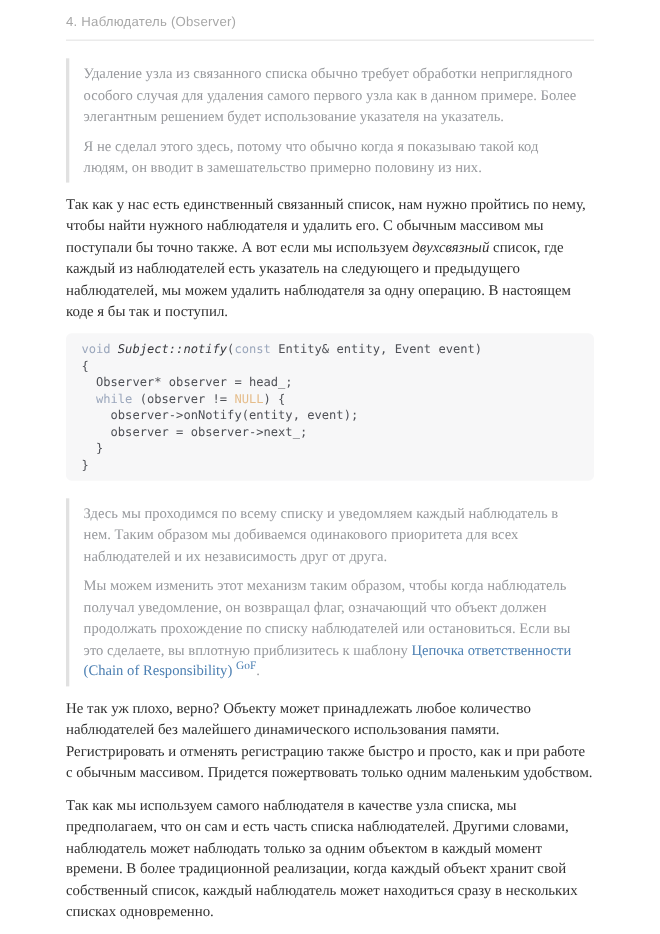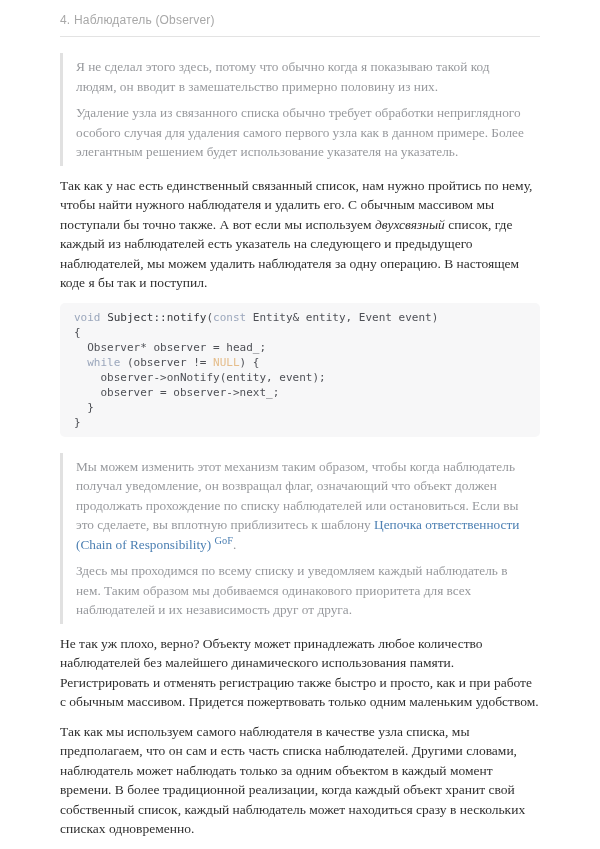--- a/index.html
+++ b/index.html
@@ -40,48 +40,48 @@
     background: var(--code-bg, #f7f7f8);
     border-radius: 5px;
     padding: 7px 14px;
     font-family: "DejaVu Sans Mono", "Liberation Mono", monospace;
     font-size: 11px; line-height: 15px;
     color: var(--code-text, #4e5056);
     white-space: pre;
   }
   .tok-kw  { color: var(--code-keyword, #9ba7bc); }
   .tok-lit { color: var(--code-literal, #e5bd8b); }
-  .tok-fn  { color: var(--code-fn, #35373c); }
+  .tok-fn  { color: var(--code-fn, #35373c); font-style: italic; }
   a.link {
     color: var(--link, #4d80b3);
     text-decoration: none;
     cursor: pointer;
   }
   sup.gof { font-size: 0.78em; line-height: 0; }
 </style>
 </head>
 <body>
 
 <div class="page">
 
   <div class="header">
     <div class="title">4. Наблюдатель (Observer)</div>
   </div>
   <hr class="rule">
 
   <div class="aside">
+    <p>Удаление узла из связанного списка обычно требует обработки неприглядного особого случая для удаления самого первого узла как в данном примере. Более элегантным решением будет использование указателя на указатель.</p>
     <p>Я не сделал этого здесь, потому что обычно когда я показываю такой код людям, он вводит в замешательство примерно половину из них.</p>
-    <p>Удаление узла из связанного списка обычно требует обработки неприглядного особого случая для удаления самого первого узла как в данном примере. Более элегантным решением будет использование указателя на указатель.</p>
   </div>
 
   <p class="body-p">Так как у нас есть единственный связанный список, нам нужно пройтись по нему, чтобы найти нужного наблюдателя и удалить его. С обычным массивом мы поступали бы точно также. А вот если мы используем <em>двухсвязный</em> список, где каждый из наблюдателей есть указатель на следующего и предыдущего наблюдателей, мы можем удалить наблюдателя за одну операцию. В настоящем коде я бы так и поступил.</p>
 
   <div class="code"><div><span class="tok-kw">void</span><span> </span><span class="tok-fn">Subject::notify</span><span>(</span><span class="tok-kw">const</span><span> Entity&amp; entity, Event event)</span></div><div><span>{</span></div><div><span>  Observer* observer = head_;</span></div><div><span>  </span><span class="tok-kw">while</span><span> (observer != </span><span class="tok-lit">NULL</span><span>) {</span></div><div><span>    observer-&gt;onNotify(entity, event);</span></div><div><span>    observer = observer-&gt;next_;</span></div><div><span>  }</span></div><div><span>}</span></div></div>
 
   <div class="aside">
+    <p>Здесь мы проходимся по всему списку и уведомляем каждый наблюдатель в нем. Таким образом мы добиваемся одинакового приоритета для всех наблюдателей и их независимость друг от друга.</p>
     <p>Мы можем изменить этот механизм таким образом, чтобы когда наблюдатель получал уведомление, он возвращал флаг, означающий что объект должен продолжать прохождение по списку наблюдателей или остановиться. Если вы это сделаете, вы вплотную приблизитесь к шаблону <a class="link">Цепочка ответственности (Chain of Responsibility)</a> <sup class="gof"><a class="link">GoF</a></sup>.</p>
-    <p>Здесь мы проходимся по всему списку и уведомляем каждый наблюдатель в нем. Таким образом мы добиваемся одинакового приоритета для всех наблюдателей и их независимость друг от друга.</p>
   </div>
 
   <p class="body-p">Не так уж плохо, верно? Объекту может принадлежать любое количество наблюдателей без малейшего динамического использования памяти. Регистрировать и отменять регистрацию также быстро и просто, как и при работе с обычным массивом. Придется пожертвовать только одним маленьким удобством.</p>
   <p class="body-p">Так как мы используем самого наблюдателя в качестве узла списка, мы предполагаем, что он сам и есть часть списка наблюдателей. Другими словами, наблюдатель может наблюдать только за одним объектом в каждый момент времени. В более традиционной реализации, когда каждый объект хранит свой собственный список, каждый наблюдатель может находиться сразу в нескольких списках одновременно.</p>
 
 </div>
 
 </body></html>

